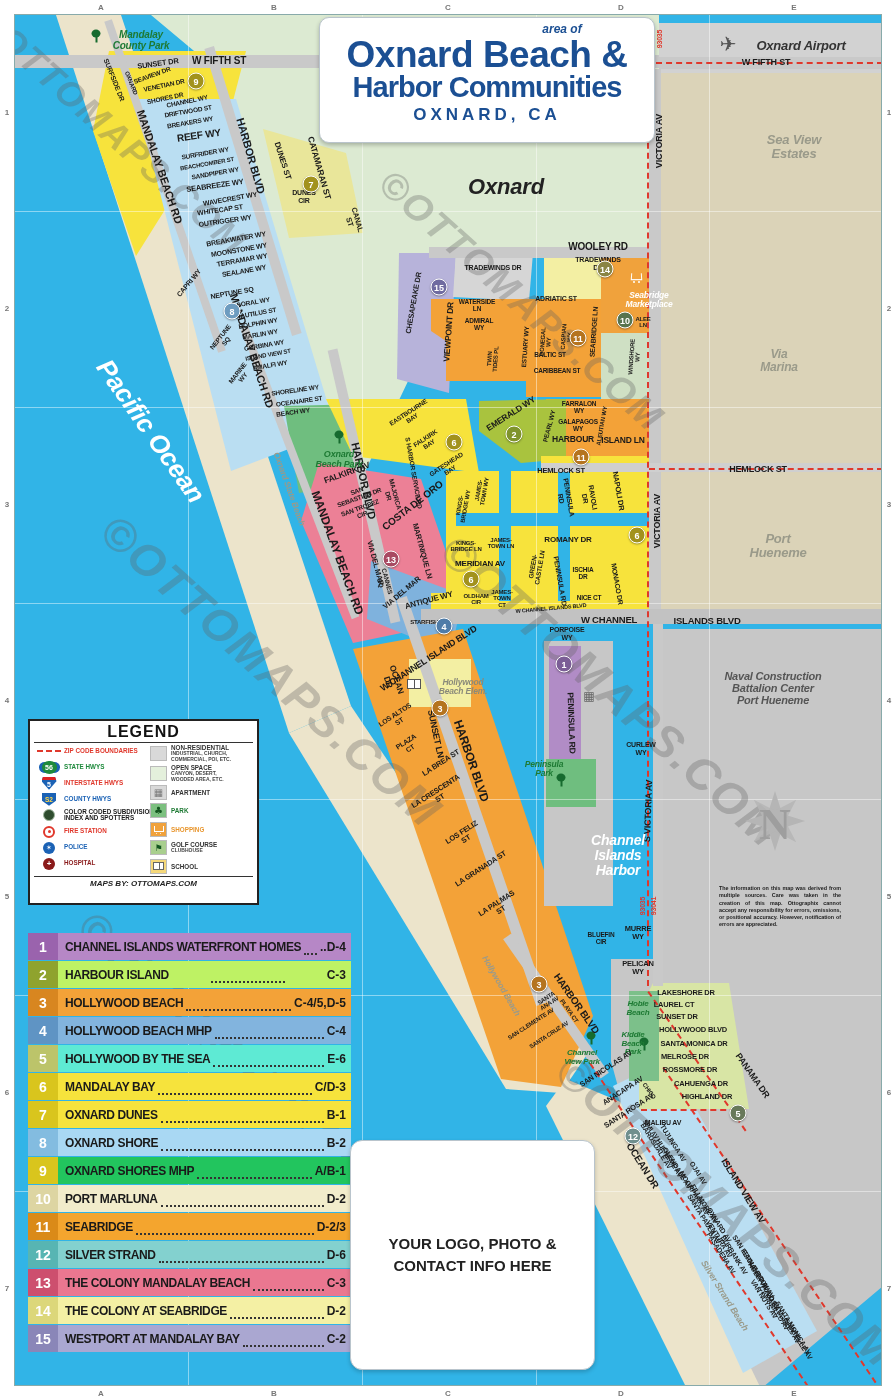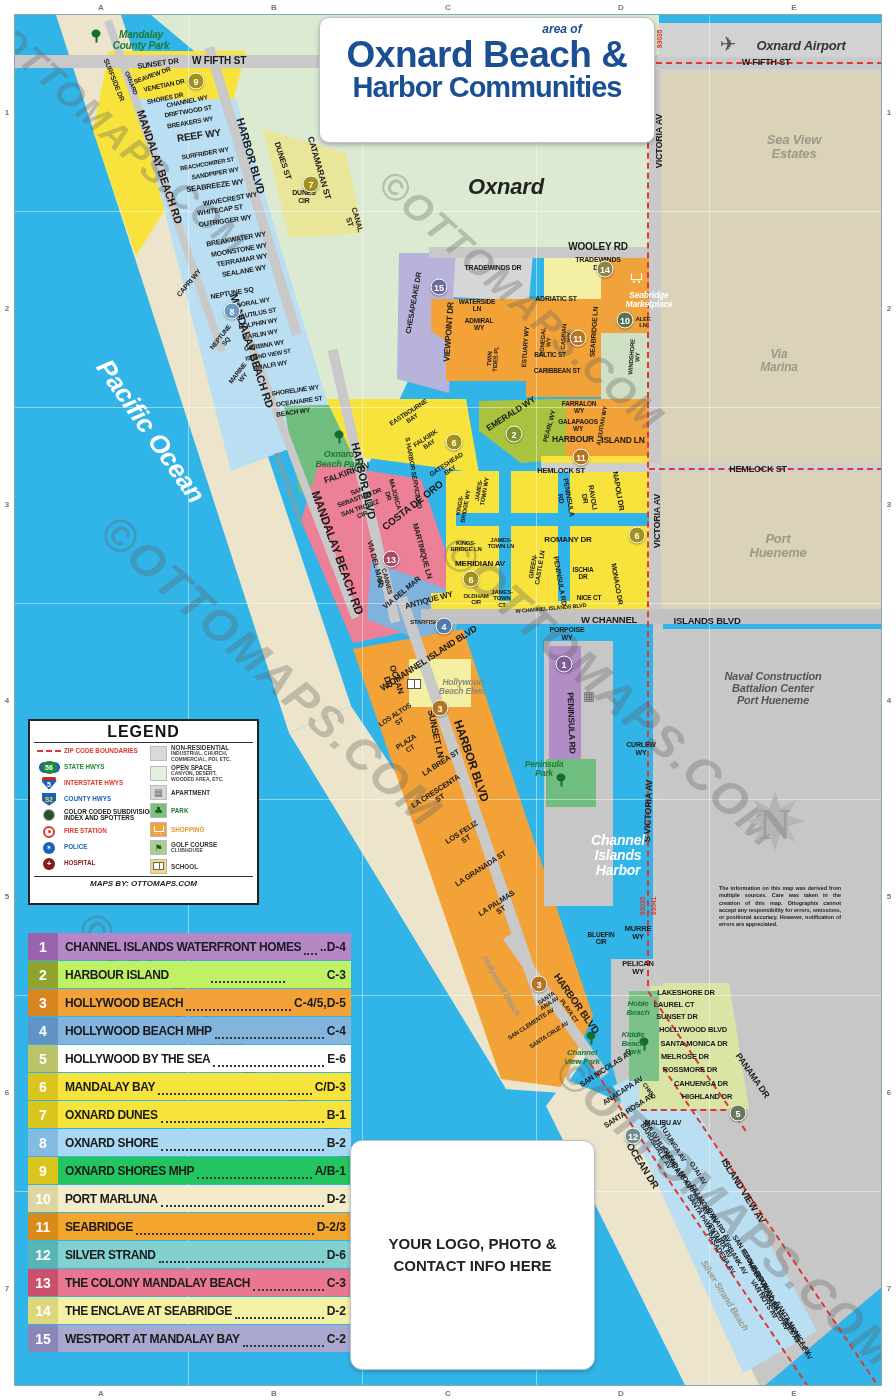--- a/index.html
+++ b/index.html
@@ -509,20 +509,21 @@
           <div class="badge" style="left: 563px; top: 663px; background: rgb(123, 94, 150);">1</div>
           <div class="badge" style="left: 538px; top: 983px; background: rgb(181, 116, 31);">3</div>
           <div class="badge" style="left: 737px; top: 1112px; background: rgb(104, 121, 90);">5</div>
           <div class="badge" style="left: 632px; top: 1135px; background: rgb(111, 143, 142);">12</div>
         </div>
 
       <div class="titlebox">
         <div class="areaof">area of</div>
         <div class="l1">Oxnard Beach &amp;</div>
         <div class="l2">Harbor Communities</div>
+        <div class="l3">OXNARD, CA</div>
       </div>
 
       <div class="legend">
         <h1>LEGEND</h1>
         <div class="cols">
           <div class="lcol" id="legend-left">
               <div class="lrow">
                 <span class="lic">
                   <span class="ic-zip"></span>
                 </span>
@@ -646,21 +647,21 @@
           <div class="irow">
             <div class="inum" style="background: rgb(95, 148, 196);">4</div>
             <div class="ibody" style="background: rgb(130, 180, 222);">
               <span class="iname">HOLLYWOOD BEACH MHP</span>
               <span class="idots"></span>
               <span class="iref">C-4</span>
             </div>
           </div>
           <div class="irow">
             <div class="inum" style="background: rgb(188, 196, 106);">5</div>
-            <div class="ibody" style="background: #ffffff;">
+            <div class="ibody" style="background: #5eead4;">
               <span class="iname">HOLLYWOOD BY THE SEA</span>
               <span class="idots"></span>
               <span class="iref">E-6</span>
             </div>
           </div>
           <div class="irow">
             <div class="inum" style="background: rgb(217, 197, 29);">6</div>
             <div class="ibody" style="background: rgb(246, 227, 60);">
               <span class="iname">MANDALAY BAY</span>
               <span class="idots"></span>
@@ -719,21 +720,21 @@
             <div class="inum" style="background: rgb(205, 79, 110);">13</div>
             <div class="ibody" style="background: rgb(234, 119, 144);">
               <span class="iname">THE COLONY MANDALAY BEACH</span>
               <span class="idots"></span>
               <span class="iref">C-3</span>
             </div>
           </div>
           <div class="irow">
             <div class="inum" style="background: rgb(220, 215, 122);">14</div>
             <div class="ibody" style="background: rgb(244, 240, 164);">
-              <span class="iname">THE ENCLAVE AT SEABRIDGE</span>
+              <span class="iname">THE COLONY AT SEABRIDGE</span>
               <span class="idots"></span>
               <span class="iref">D-2</span>
             </div>
           </div>
           <div class="irow">
             <div class="inum" style="background: rgb(138, 134, 184);">15</div>
             <div class="ibody" style="background: rgb(170, 167, 209);">
               <span class="iname">WESTPORT AT MANDALAY BAY</span>
               <span class="idots"></span>
               <span class="iref">C-2</span>

